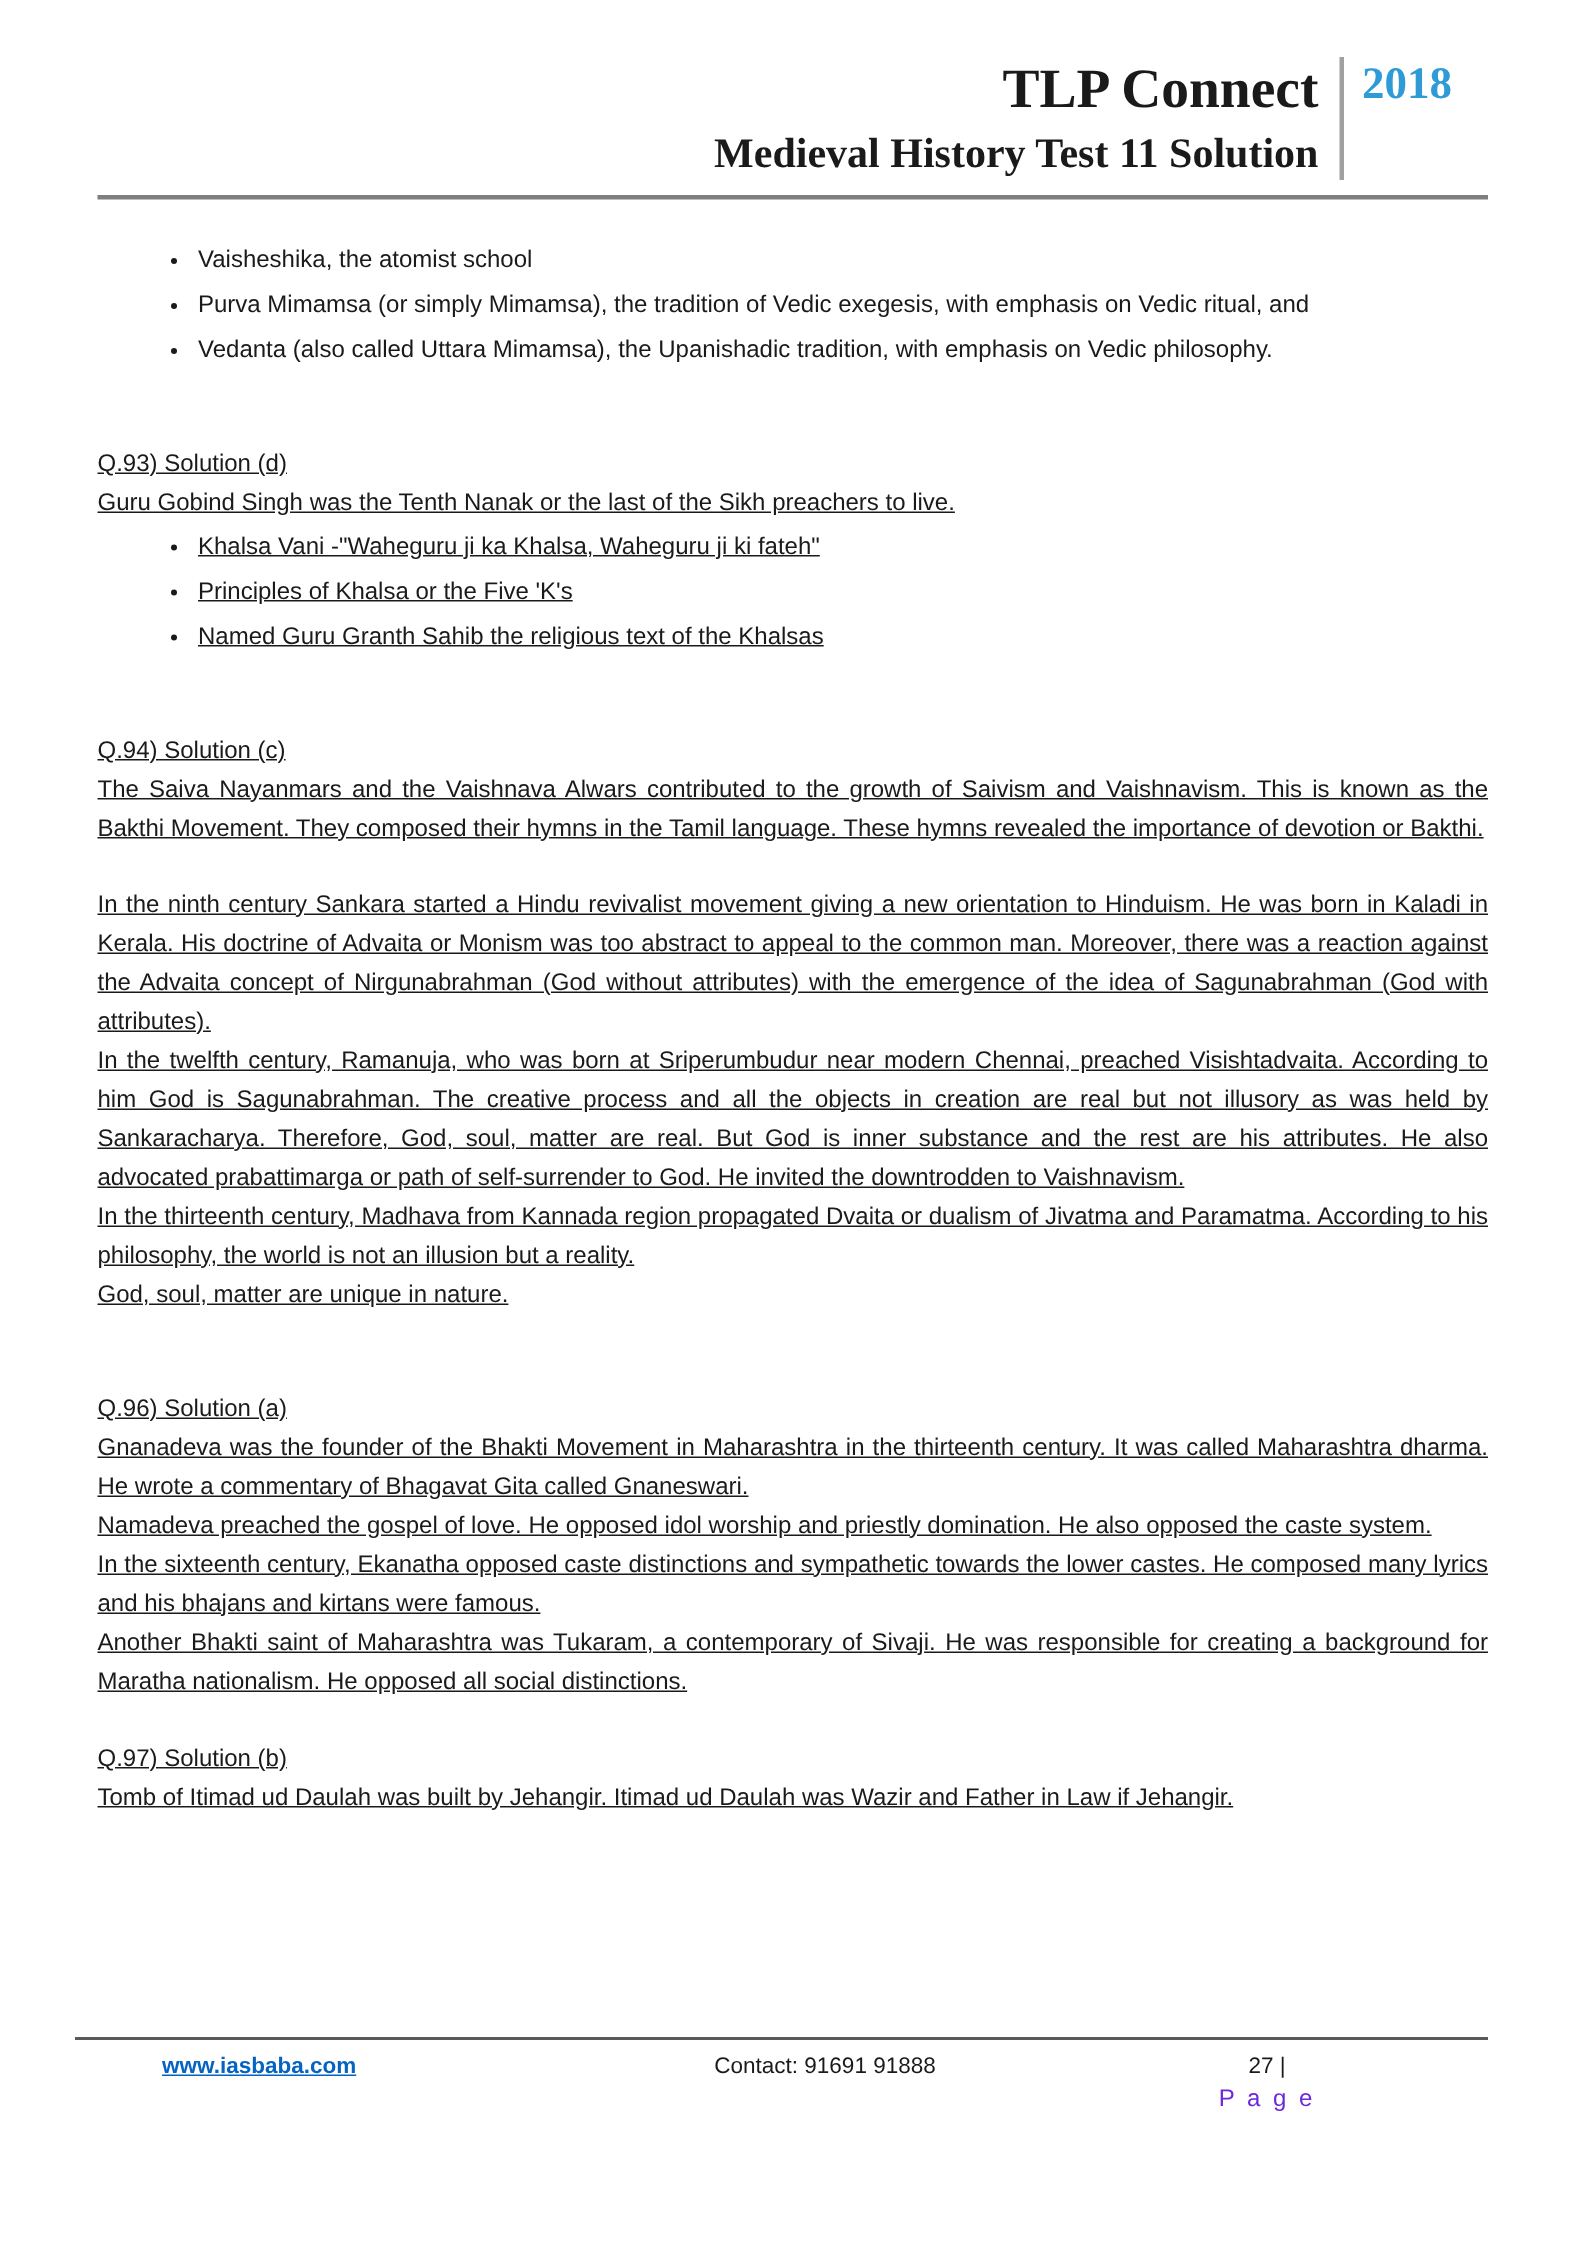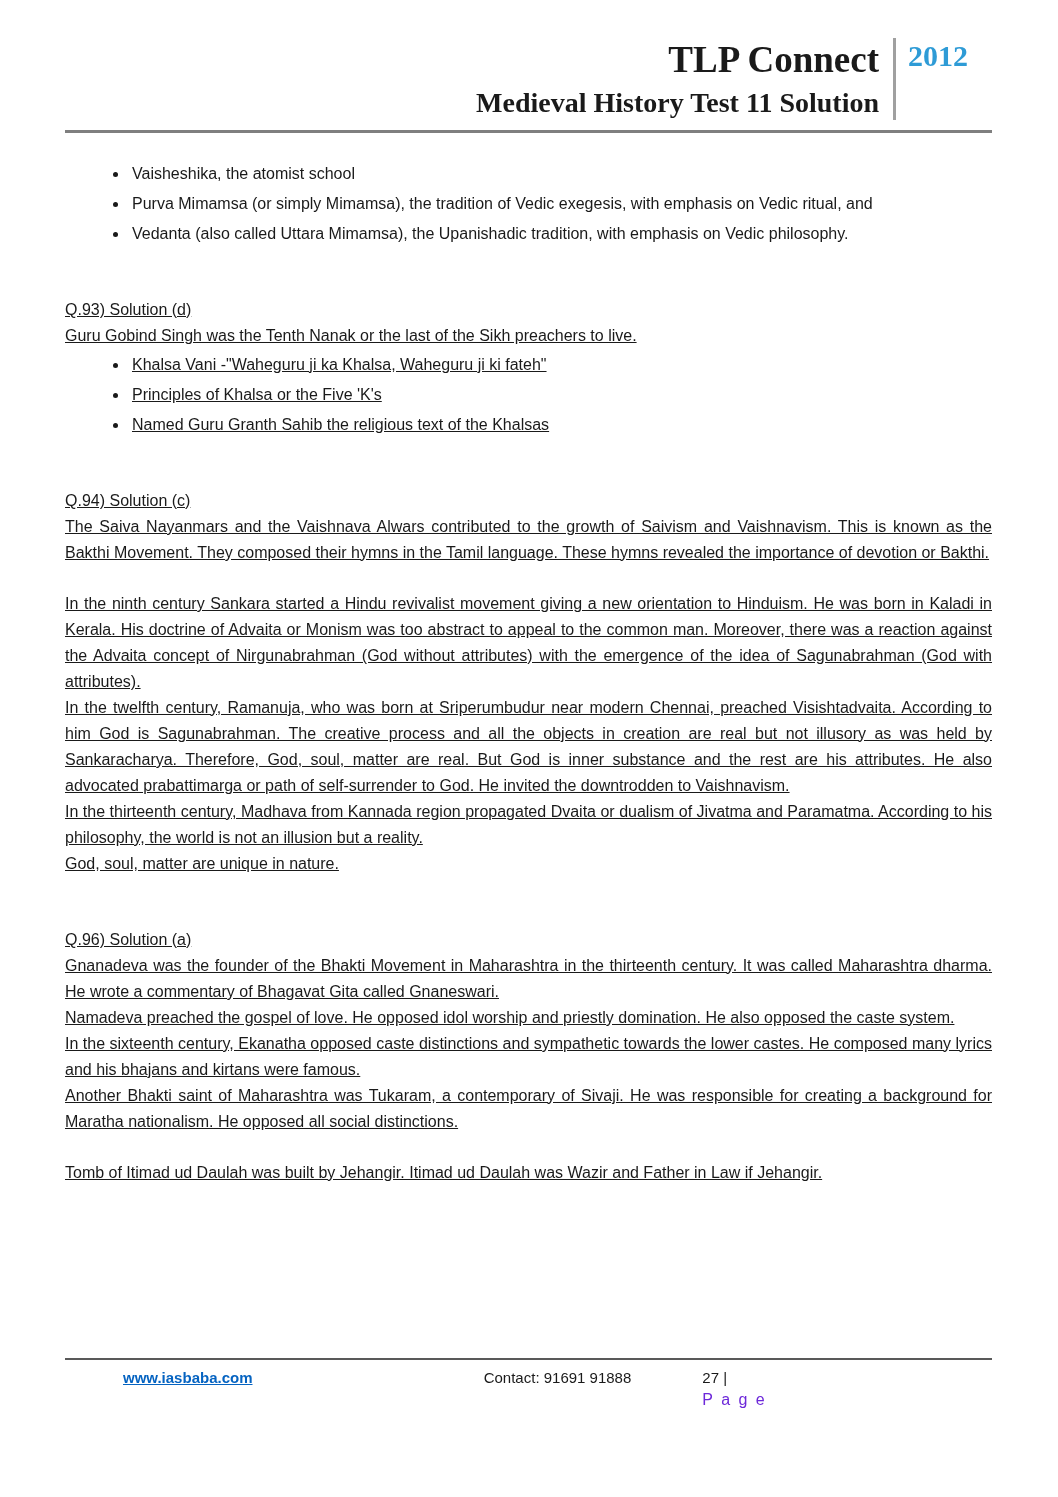--- a/index.html
+++ b/index.html
@@ -69,38 +69,38 @@
   }
   ul.bullets li{
     text-align:justify;
     padding-left:3px;
     margin-bottom:4px;
   }
 
   
   .doc-footer{
     position:absolute;
-    left:65px;
+    left:50px;
     right:66px;
     top:1358px;
   }
   .footer-rule{
     border:none;
     border-top:2px solid #595959;
     margin-bottom:7px;
   }
   .footer-row{
     display:flex;
     align-items:flex-start;
     font-size:15px;
     line-height:22px;
   }
   .footer-left{flex:1;padding-left:58px;}
   .footer-center{flex:1;text-align:center;white-space:nowrap;}
-  .footer-right{flex:1;text-align:left;}
+  .footer-right{flex:1;text-align:center;}
   .footer-link{
     color:var(--link-blue);
     text-decoration:underline;
     font-weight:bold;
   }
   .page-number{color:#1a1a1a;}
   .page-label{
     letter-spacing:2px;
     margin-top:0;
     font-size:16px;
@@ -111,21 +111,21 @@
 <body>
 
 <div class="page">
 
   <header class="doc-header">
     <div class="header-titles">
       <div class="title-main">TLP Connect</div>
       <div class="title-sub">Medieval History Test 11 Solution</div>
     </div>
     <div class="header-divider"></div>
-    <div class="header-year">2012</div>
+    <div class="header-year">2018</div>
   </header>
   <div class="header-rule"></div>
 
   <main class="doc-body">
 
     <ul class="bullets">
       <li>Vaisheshika, the atomist school</li>
       <li>Purva Mimamsa (or simply Mimamsa), the tradition of Vedic exegesis, with emphasis on Vedic ritual, and</li>
       <li>Vedanta (also called Uttara Mimamsa), the Upanishadic tradition, with emphasis on Vedic philosophy.</li>
     </ul>
@@ -154,20 +154,21 @@
 
     <section class="qa qa-gap">
       <p class="q-head">Q.96) Solution (a)</p>
       <p class="para">Gnanadeva was the founder of the Bhakti Movement in Maharashtra in the thirteenth century. It was called Maharashtra dharma. He wrote a commentary of Bhagavat Gita called Gnaneswari.</p>
       <p class="para">Namadeva preached the gospel of love. He opposed idol worship and priestly domination. He also opposed the caste system.</p>
       <p class="para">In the sixteenth century, Ekanatha opposed caste distinctions and sympathetic towards the lower castes. He composed many lyrics and his bhajans and kirtans were famous.</p>
       <p class="para">Another Bhakti saint of Maharashtra was Tukaram, a contemporary of Sivaji. He was responsible for creating a background for Maratha nationalism. He opposed all social distinctions.</p>
     </section>
 
     <section class="qa">
+      <p class="q-head">Q.97) Solution (b)</p>
       <p class="para">Tomb of Itimad ud Daulah was built by Jehangir. Itimad ud Daulah was Wazir and Father in Law if Jehangir.</p>
     </section>
 
   </main>
 
   <footer class="doc-footer">
     <div class="footer-rule"></div>
     <div class="footer-row">
       <div class="footer-left">
         <a href="#" class="footer-link">www.iasbaba.com</a>

